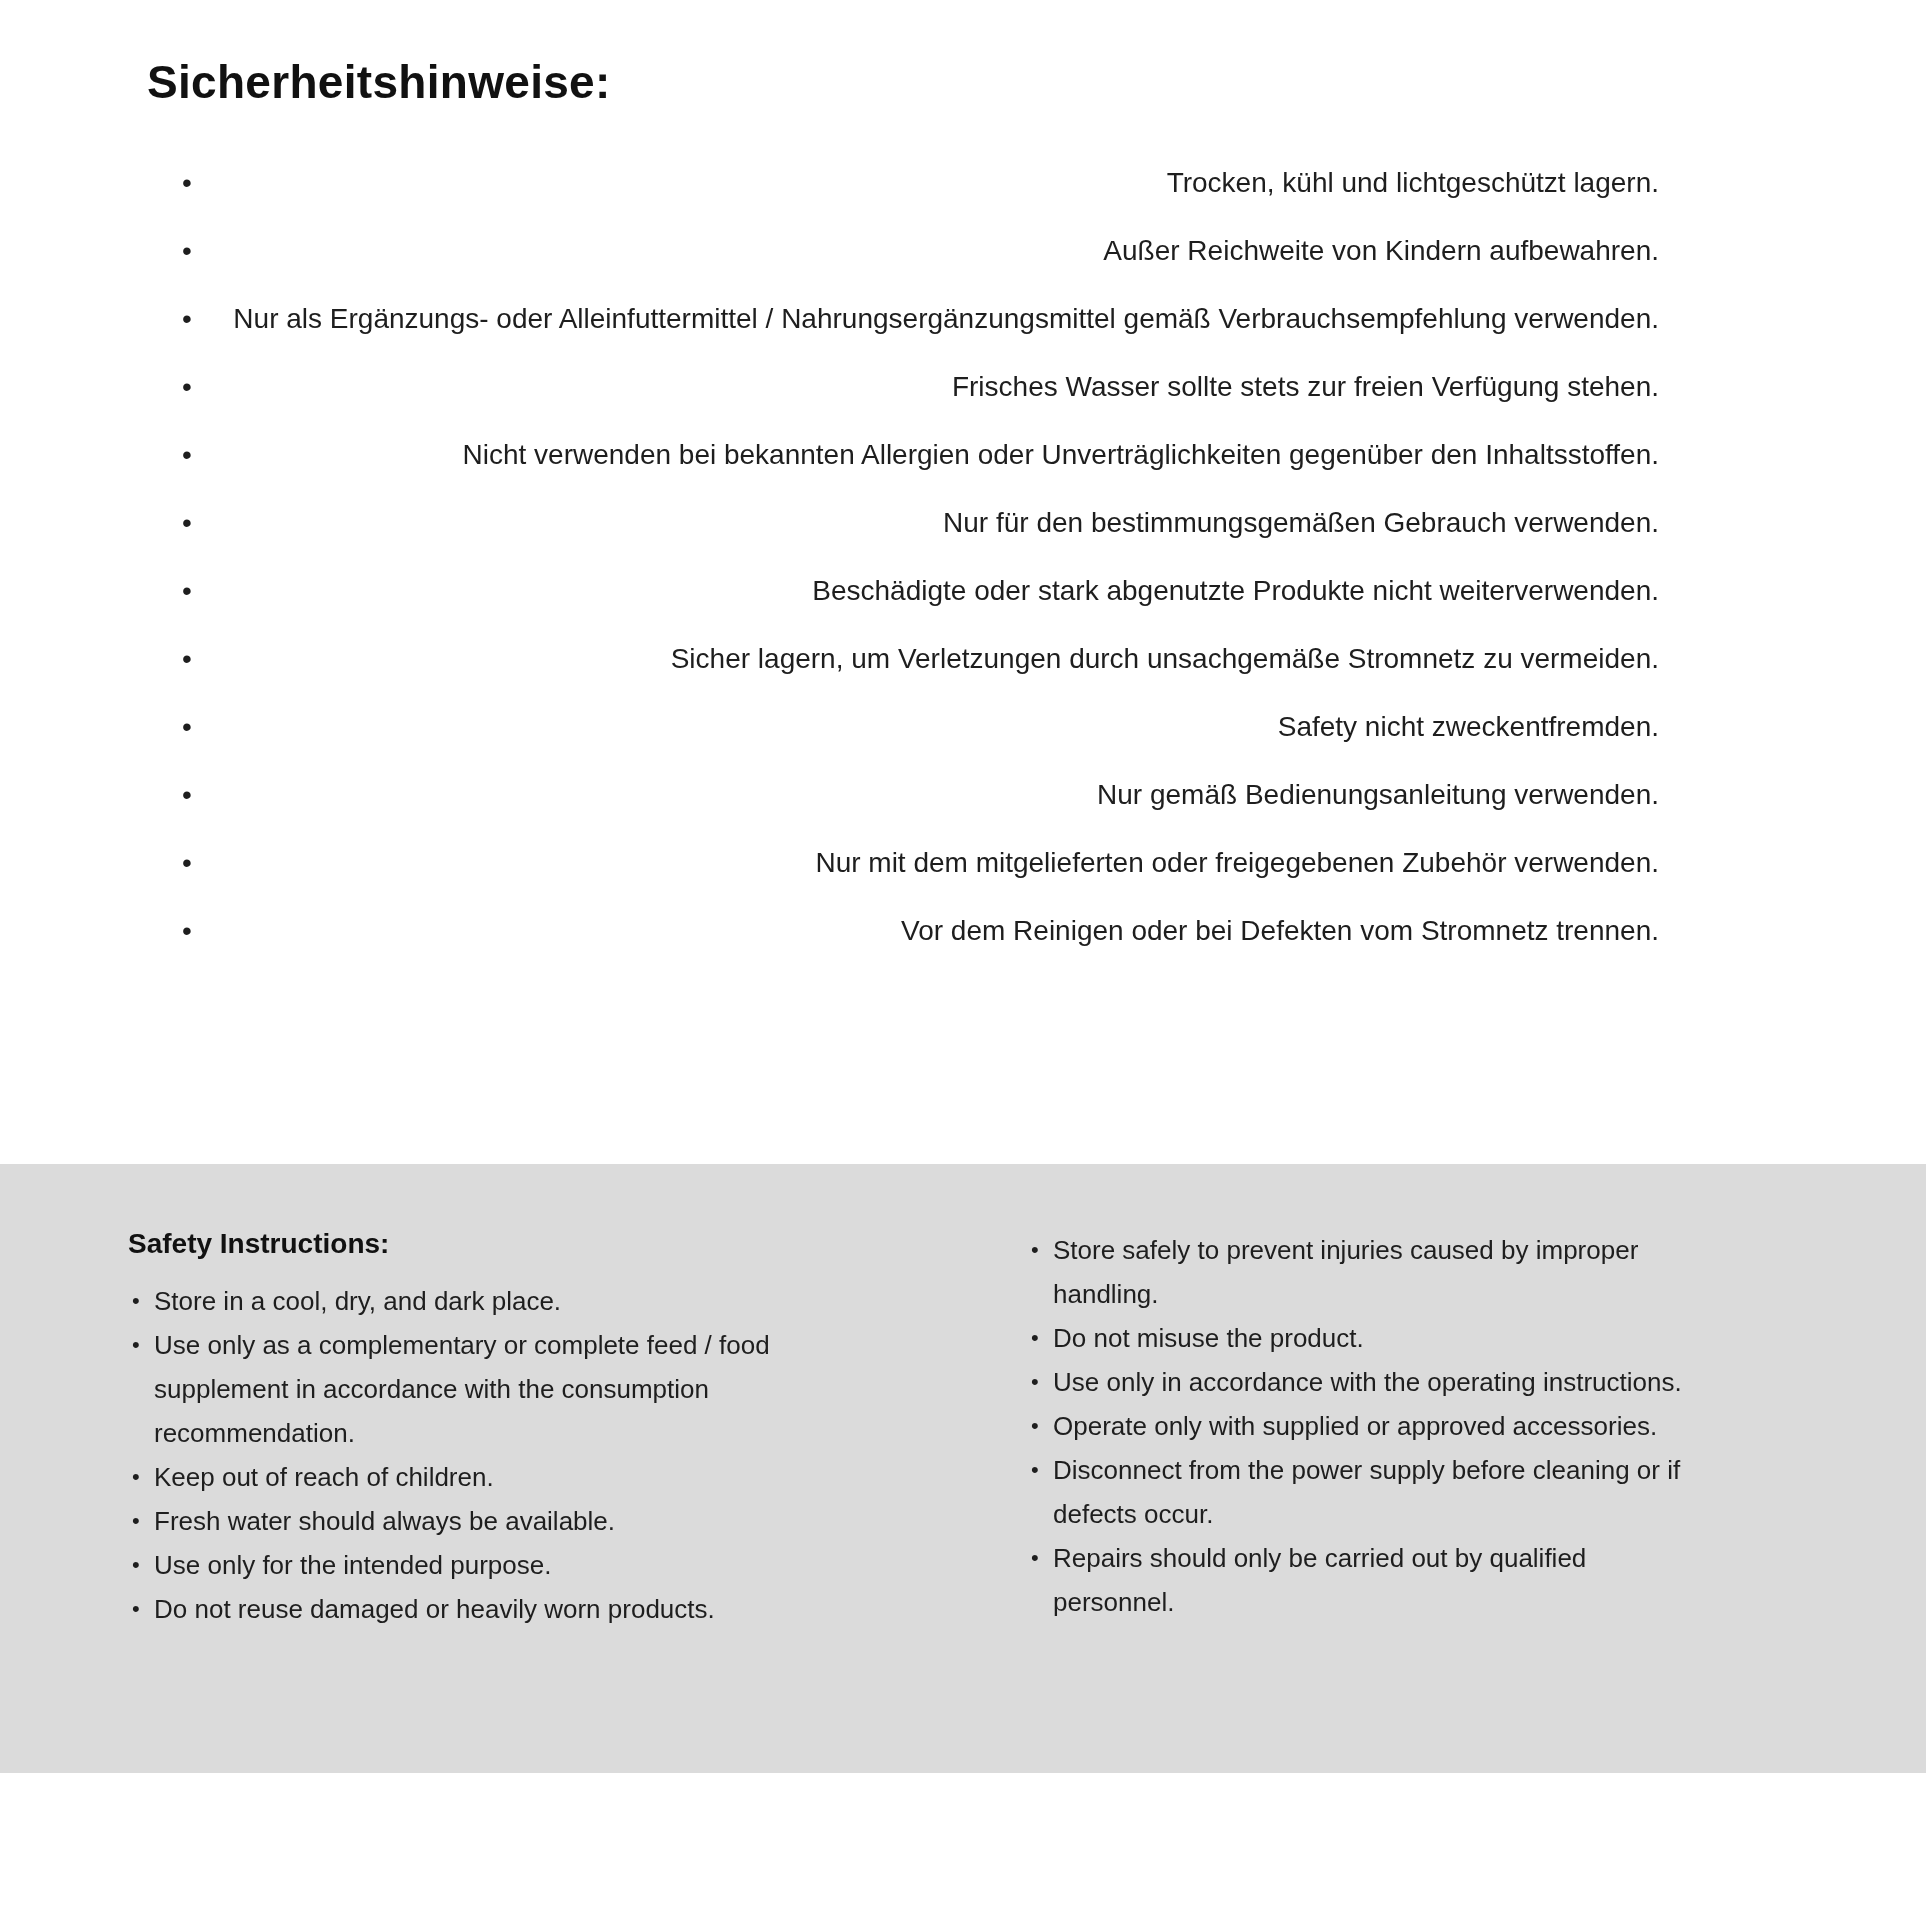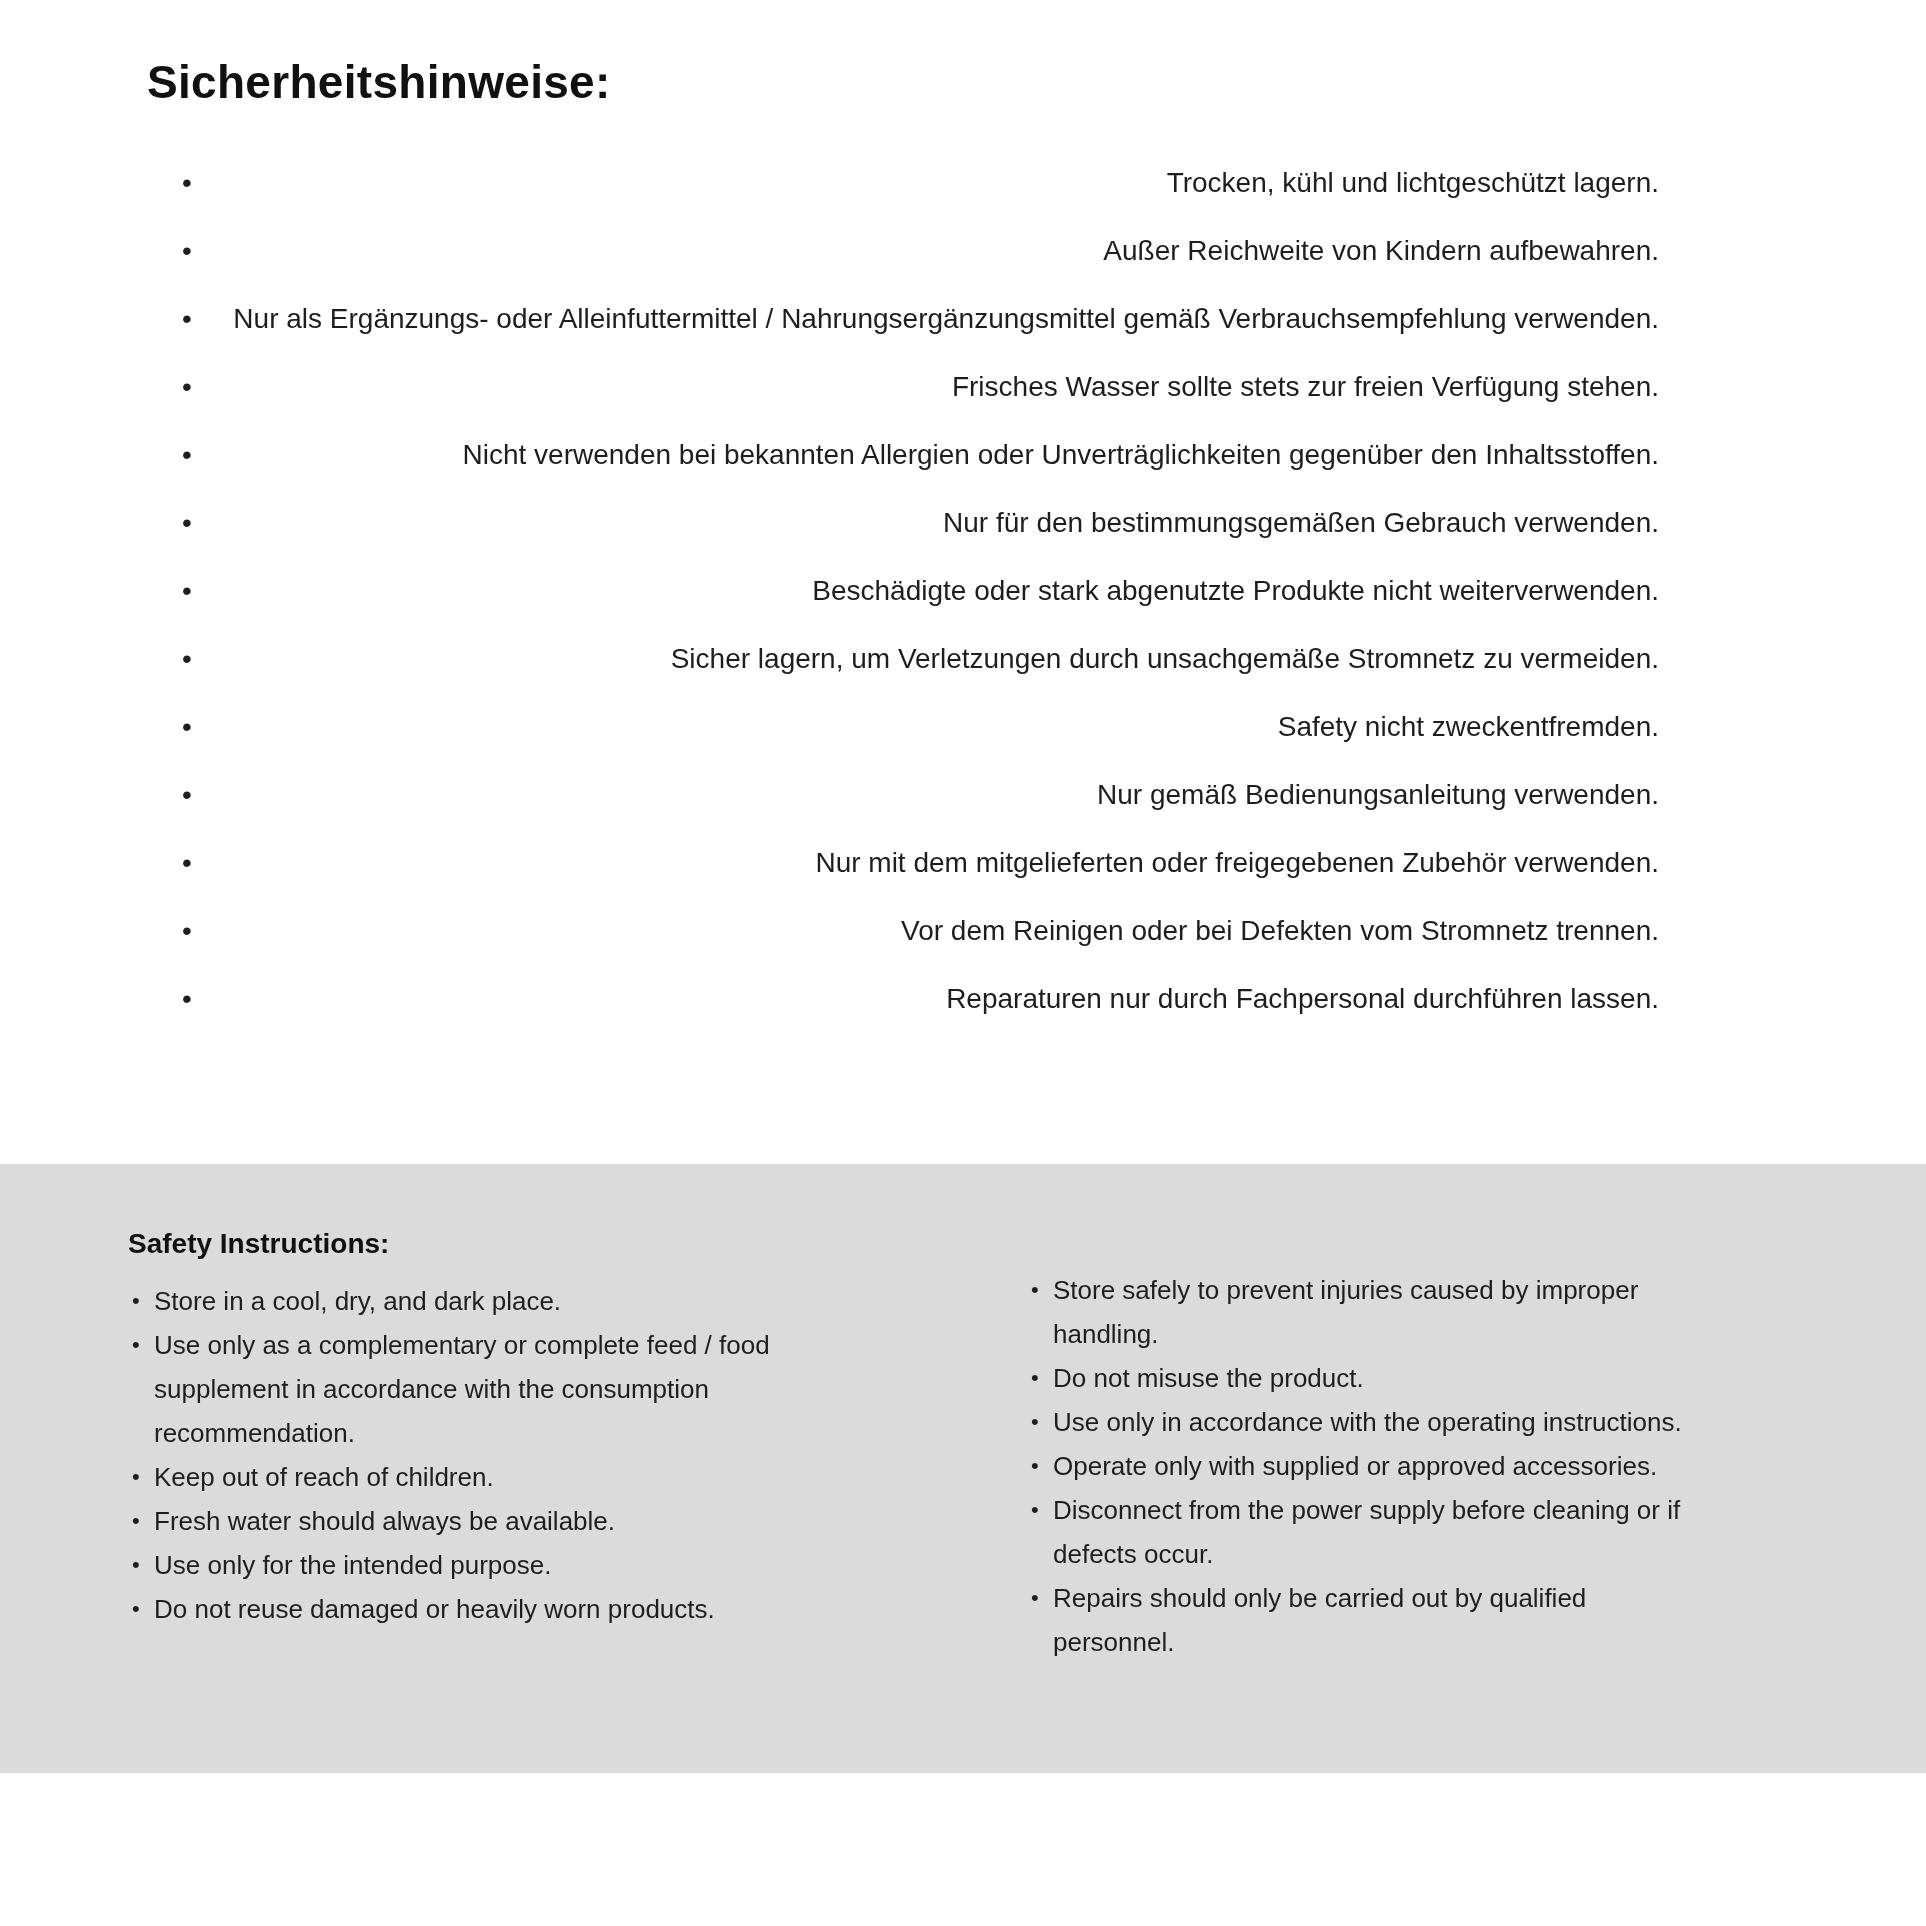--- a/index.html
+++ b/index.html
@@ -63,21 +63,20 @@
   .col-left {
     width: 642px;
     flex: 0 0 auto;
   }
   .col-gap {
     flex: 0 0 257px;
   }
   .col-right {
     width: 661px;
     flex: 0 0 auto;
-    margin-top: 40px;
   }
   .en-title {
     margin: 0 0 19px 0;
     font-size: 28px;
     font-weight: 700;
     color: var(--heading, #111111);
   }
   .en-list {
     font-size: 26px;
     line-height: 44px;
@@ -105,21 +104,20 @@
     <li>Nur als Ergänzungs- oder Alleinfuttermittel / Nahrungsergänzungsmittel gemäß Verbrauchsempfehlung verwenden.</li>
     <li>Frisches Wasser sollte stets zur freien Verfügung stehen.</li>
     <li>Nicht verwenden bei bekannten Allergien oder Unverträglichkeiten gegenüber den Inhaltsstoffen.</li>
     <li>Nur für den bestimmungsgemäßen Gebrauch verwenden.</li>
     <li>Beschädigte oder stark abgenutzte Produkte nicht weiterverwenden.</li>
     <li>Sicher lagern, um Verletzungen durch unsachgemäße Stromnetz zu vermeiden.</li>
     <li>Safety nicht zweckentfremden.</li>
     <li>Nur gemäß Bedienungsanleitung verwenden.</li>
     <li>Nur mit dem mitgelieferten oder freigegebenen Zubehör verwenden.</li>
     <li>Vor dem Reinigen oder bei Defekten vom Stromnetz trennen.</li>
-    <li>Reparaturen nur durch Fachpersonal durchführen lassen.</li>
   </ul>
 </section>
 
 <section class="section-en">
   <div class="col-left">
     <h2 class="en-title">Safety Instructions:</h2>
     <ul class="en-list">
       <li>Store in a cool, dry, and dark place.</li>
       <li>Use only as a complementary or complete feed / food supplement in accordance with the consumption recommendation.</li>
       <li>Keep out of reach of children.</li>

